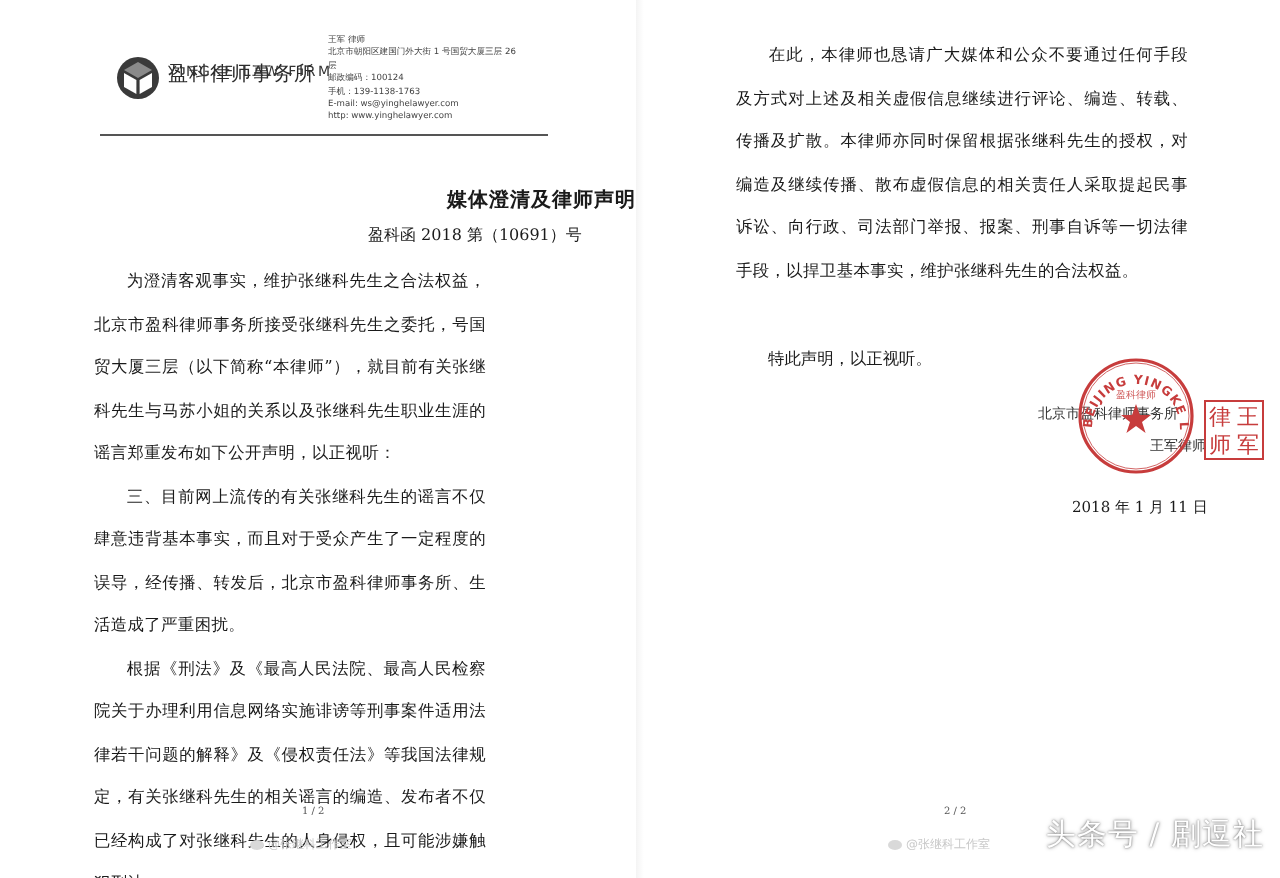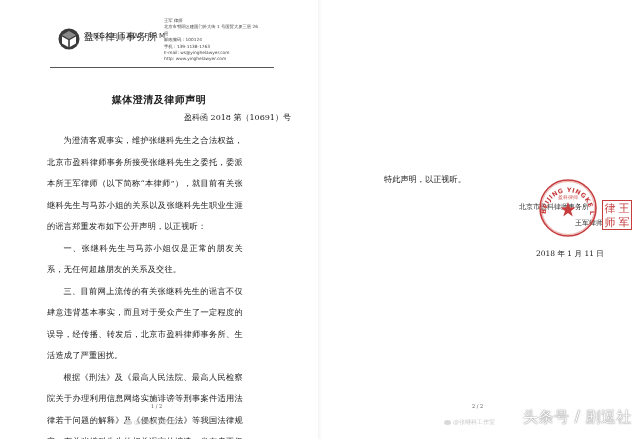--- a/index.html
+++ b/index.html
@@ -22,21 +22,21 @@
 
   
   .letterhead { position: absolute; left: 54px; top: 20px; width: 230px; height: 52px; }
   .logo { position: absolute; left: 4px; top: 8px; width: 22px; height: 22px; }
   .firm-cn { position: absolute; left: 30px; top: 10px; font-family: "DejaVu Sans", sans-serif; font-weight: normal; font-size: 10px; letter-spacing: 0.5px; color: #2b2b2b; white-space: nowrap; }
   .firm-en { position: absolute; left: 30px; top: 12px; font-family: "DejaVu Sans", sans-serif; font-size: 7px; letter-spacing: 1.3px; color: #333; white-space: nowrap; }
   .contact { position: absolute; left: 110px; top: -2px; font-size: 4.3px; line-height: 6.4px; color: #444; font-family: "DejaVu Sans", sans-serif; }
   .contact div { white-space: nowrap; }
   .head-rule { position: absolute; left: 50px; top: 67px; width: 224px; height: 1px; background: #555; }
 
-  .doc-title { position: absolute; left: 0; width: 318px; top: 93px; text-align: center; font-size: 10px; font-weight: bold; letter-spacing: 0.5px; font-family: "DejaVu Sans", sans-serif; }
+  .doc-title { position: absolute; left: 0; width: 318px; top: 93px; text-align: right; font-size: 10px; font-weight: bold; letter-spacing: 0.5px; font-family: "DejaVu Sans", sans-serif; }
   .doc-number { position: absolute; left: 184px; top: 112px; font-size: 8px; white-space: nowrap; }
 
   .body-text { position: absolute; left: 47px; width: 196px; font-size: 8.2px; line-height: 21.5px; letter-spacing: 0.2px; }
   .body-text p { margin: 0; text-indent: 2em; text-align: justify; }
   .page-num { position: absolute; font-size: 5px; color: #555; }
   .weibo-wm { position: absolute; font-size: 6px; color: #c8c8c8; font-family: "DejaVu Sans", sans-serif; white-space: nowrap; }
   .weibo-wm .wb { display: inline-block; width: 7px; height: 5px; border-radius: 50%; background: #d9d9d9; margin-right: 2px; vertical-align: middle; }
 
   
   .right-body { position: absolute; left: 46px; top: 17px; width: 226px; font-size: 8.2px; line-height: 21.5px; letter-spacing: 0.2px; }
@@ -79,36 +79,36 @@
       <div>E-mail: ws@yinghelawyer.com</div>
       <div>http: www.yinghelawyer.com</div>
     </div>
   </div>
   <div class="head-rule"></div>
 
   <div class="doc-title">媒体澄清及律师声明</div>
   <div class="doc-number">盈科函 2018 第（10691）号</div>
 
   <div class="body-text" style="top:130px;">
-    <p>为澄清客观事实，维护张继科先生之合法权益，北京市盈科律师事务所接受张继科先生之委托，委派本所王军律师（以下简称“本律师”），就目前有关张继科先生与马苏小姐的关系以及张继科先生职业生涯的谣言郑重发布如下公开声明，以正视听：</p>
-    <p>一、张继科先生与马苏小姐仅是正常的朋友关系，无任何超越朋友的关系及交往。</p>
+    <p>为澄清客观事实，维护张继科先生之合法权益，北京市盈科律师事务所接受张继科先生之委托，号国贸大厦三层（以下简称“本律师”），就目前有关张继科先生与马苏小姐的关系以及张继科先生职业生涯的谣言郑重发布如下公开声明，以正视听：</p>
     <p>三、目前网上流传的有关张继科先生的谣言不仅肆意违背基本事实，而且对于受众产生了一定程度的误导，经传播、转发后，北京市盈科律师事务所、生活造成了严重困扰。</p>
     <p>根据《刑法》及《最高人民法院、最高人民检察院关于办理利用信息网络实施诽谤等刑事案件适用法律若干问题的解释》及《侵权责任法》等我国法律规定，有关张继科先生的相关谣言的编造、发布者不仅已经构成了对张继科先生的人身侵权，且可能涉嫌触犯刑法。</p>
   </div>
 
   <div class="page-num" style="left:151px; top:403px;">1 / 2</div>
   <div class="weibo-wm" style="left:125px; top:418px;">
     <span class="wb"></span><span>@张继科工作室</span>
   </div>
 </div>
 
 <div class="gutter"></div>
 
 <div class="page page-right">
   <div class="right-body">
+    <p>在此，本律师也恳请广大媒体和公众不要通过任何手段及方式对上述及相关虚假信息继续进行评论、编造、转载、传播及扩散。本律师亦同时保留根据张继科先生的授权，对编造及继续传播、散布虚假信息的相关责任人采取提起民事诉讼、向行政、司法部门举报、报案、刑事自诉等一切法律手段，以捍卫基本事实，维护张继科先生的合法权益。</p>
   </div>
 
   <div class="closing">特此声明，以正视听。</div>
 
   <div class="signer-org">北京市盈科律师事务所</div>
   <div class="signer-name">王军律师</div>
 
   <svg class="seal-round" viewBox="0 0 60 60">
     <defs>
       <path id="sealArc" d="M 8 36 A 22 22 0 1 1 52 36"></path>

